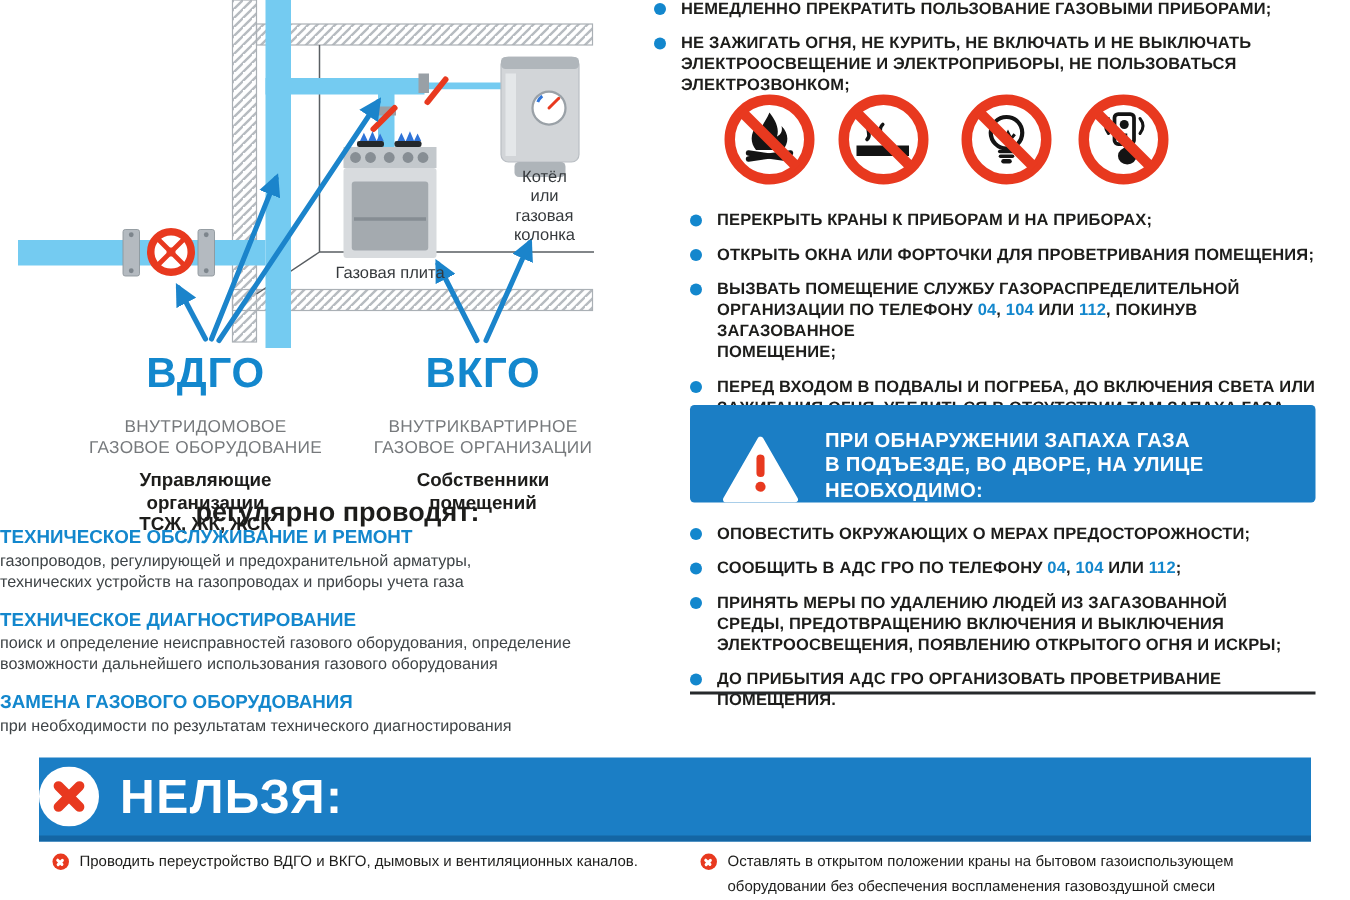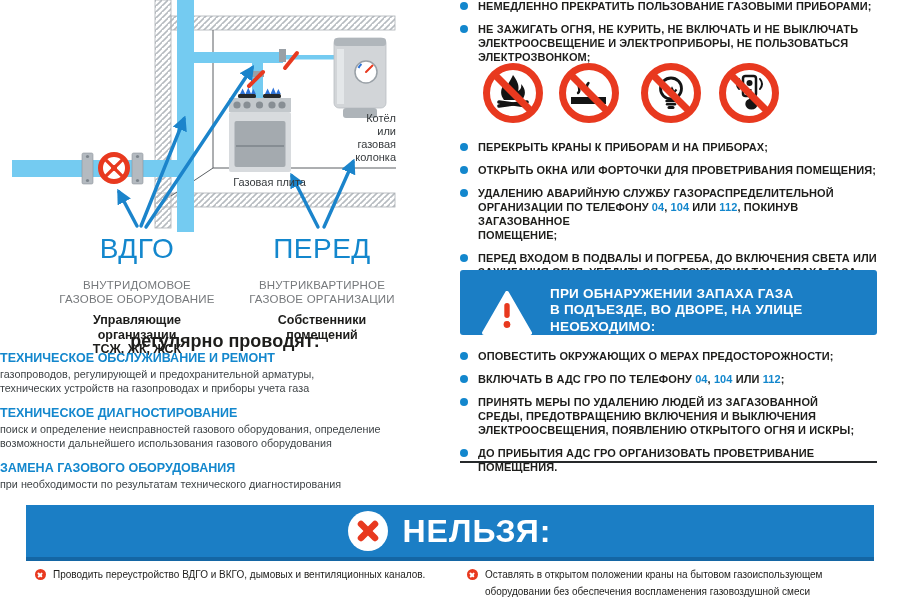--- a/index.html
+++ b/index.html
@@ -2,23 +2,23 @@
 <html lang="ru" style="--accent: #1387cd; --band: #1b7ec5; --red: #e8391f; --ink: #1d1d1b;"><head>
 <meta charset="utf-8">
 <style>
   html,body{margin:0;padding:0;background:#fff}
   #page{position:relative;width:900px;height:600px;overflow:hidden;background:#fff;
         font-family:"Liberation Sans",sans-serif;color:var(--ink,#1d1d1b)}
   .abs{position:absolute}
   .pre{white-space:pre-line}
 
   
-  .diagram-label{font-size:11px;color:#35393c;text-align:right;line-height:13px}
+  .diagram-label{font-size:11px;color:#35393c;text-align:center;line-height:13px}
   .abbr-block{text-align:center}
-  .abbr{font-size:28px;font-weight:400;color:var(--accent,#1387cd);letter-spacing:.5px;line-height:26px}
+  .abbr{font-size:28px;font-weight:700;color:var(--accent,#1387cd);letter-spacing:.5px;line-height:26px}
   .abbr-sub{font-size:11.5px;color:#76797c;line-height:13.5px;margin-top:17px;letter-spacing:.2px}
   .abbr-owner{font-size:12.5px;font-weight:800;line-height:14.5px;margin-top:7px}
   .regular-heading{font-size:18px;font-weight:800;text-align:center}
   .svc{ text-align:left;margin-bottom:11px}
   .svc-title{font-size:12.5px;font-weight:800;color:var(--accent,#1387cd);line-height:15px;margin-bottom:2px}
   .svc-body{font-size:10.8px;color:#3f4447;line-height:13.5px;white-space:pre-line}
 
   
   .b-row{display:flex;align-items:flex-start;margin-bottom:9px}
   .dot-blue{flex:none;width:8px;height:8px;border-radius:50%;background:var(--accent,#1387cd);margin:3px 10px 0 0}
@@ -39,21 +39,21 @@
              display:flex;align-items:flex-end}
   .alert-box .tri{margin-left:22px;flex:none}
   .alert-text{margin-left:18px;color:#fff;font-size:13.5px;font-weight:800;line-height:16.5px;letter-spacing:.2px}
 
   .divider{left:460px;top:461px;width:417px;height:0;border-top:2px solid #26292b}
   .footnote{left:460px;top:469px;font-size:9.5px;color:#3f4447;letter-spacing:.35px}
   .footnote b{font-size:12px;font-weight:800;color:#1d1d1b;letter-spacing:0}
 
   
   .band{left:26px;top:505px;width:848px;height:52px;background:var(--band,#1b7ec5);
-        border-bottom:4px solid #1466a4;display:flex;align-items:center;justify-content:center}
+        border-bottom:4px solid #1466a4;display:flex;align-items:center;}
   .band-title{color:#fff;font-size:32px;font-weight:800;letter-spacing:1px;margin-left:14px}
 </style>
 </head>
 <body>
 
 <div id="page">
 
   <svg class="abs" style="left:0;top:0" width="450" height="235" viewBox="0 0 450 235">
     <defs>
       <pattern id="hatch" width="6" height="6" patternUnits="userSpaceOnUse">
@@ -149,21 +149,21 @@
   <div class="abs diagram-label" style="left:214px;top:176px;width:92px">Газовая плита</div>
 
   <div class="abs abbr-block" style="left:57px;top:236px;width:160px">
     <div class="abbr">ВДГО</div>
     <div class="abbr-sub pre">ВНУТРИДОМОВОЕ
 ГАЗОВОЕ ОБОРУДОВАНИЕ</div>
     <div class="abbr-owner pre">Управляющие организации
 ТСЖ, ЖК, ЖСК</div>
   </div>
   <div class="abs abbr-block" style="left:242px;top:236px;width:160px">
-    <div class="abbr">ПЕРЕД</div>
+    <div class="abbr">ВКГО</div>
     <div class="abbr-sub pre">ВНУТРИКВАРТИРНОЕ
 ГАЗОВОЕ ОРГАНИЗАЦИИ</div>
     <div class="abbr-owner pre">Собственники
 помещений</div>
   </div>
 
   <div class="abs regular-heading" style="left:0;top:331px;width:450px">регулярно проводят:</div>
   <div class="abs" id="services" style="left:0;top:351px;width:450px">
       <div class="svc">
         <div class="svc-title">ТЕХНИЧЕСКОЕ ОБСЛУЖИВАНИЕ И РЕМОНТ</div>
@@ -174,21 +174,21 @@
         <div class="svc-title">ТЕХНИЧЕСКОЕ ДИАГНОСТИРОВАНИЕ</div>
         <div class="svc-body">поиск и определение неисправностей газового оборудования, определение
 возможности дальнейшего использования газового оборудования</div>
       </div>
       <div class="svc">
         <div class="svc-title">ЗАМЕНА ГАЗОВОГО ОБОРУДОВАНИЯ</div>
         <div class="svc-body">при необходимости по результатам технического диагностирования</div>
       </div>
     </div>
 
-  <div class="abs" id="list-top" style="left:460px;top:-1px;width:420px">
+  <div class="abs" id="list-top" style="left:436px;top:-1px;width:420px">
       <div class="b-row">
         <span class="dot-blue"></span>
         <span class="b-text"><span>НЕМЕДЛЕННО ПРЕКРАТИТЬ ПОЛЬЗОВАНИЕ ГАЗОВЫМИ ПРИБОРАМИ;</span></span>
       </div>
       <div class="b-row">
         <span class="dot-blue"></span>
         <span class="b-text"><span>НЕ ЗАЖИГАТЬ ОГНЯ, НЕ КУРИТЬ, НЕ ВКЛЮЧАТЬ И НЕ ВЫКЛЮЧАТЬ
 ЭЛЕКТРООСВЕЩЕНИЕ И ЭЛЕКТРОПРИБОРЫ, НЕ ПОЛЬЗОВАТЬСЯ
 ЭЛЕКТРОЗВОНКОМ;</span></span>
       </div>
@@ -254,21 +254,21 @@
       <div class="b-row">
         <span class="dot-blue"></span>
         <span class="b-text"><span>ПЕРЕКРЫТЬ КРАНЫ К ПРИБОРАМ И НА ПРИБОРАХ;</span></span>
       </div>
       <div class="b-row">
         <span class="dot-blue"></span>
         <span class="b-text"><span>ОТКРЫТЬ ОКНА ИЛИ ФОРТОЧКИ ДЛЯ ПРОВЕТРИВАНИЯ ПОМЕЩЕНИЯ;</span></span>
       </div>
       <div class="b-row">
         <span class="dot-blue"></span>
-        <span class="b-text"><span>УДАЛЕНИЮ АВАРИЙНУЮ СЛУЖБУ ГАЗОРАСПРЕДЕЛИТЕЛЬНОЙ
+        <span class="b-text"><span>ВЫЗВАТЬ ПОМЕЩЕНИЕ СЛУЖБУ ГАЗОРАСПРЕДЕЛИТЕЛЬНОЙ
 ОРГАНИЗАЦИИ ПО ТЕЛЕФОНУ </span><span class="accent">04</span><span>, </span><span class="accent">104</span><span> ИЛИ </span><span class="accent">112</span><span>, ПОКИНУВ ЗАГАЗОВАННОЕ
 ПОМЕЩЕНИЕ;</span></span>
       </div>
       <div class="b-row">
         <span class="dot-blue"></span>
         <span class="b-text"><span>ПЕРЕД ВХОДОМ В ПОДВАЛЫ И ПОГРЕБА, ДО ВКЛЮЧЕНИЯ СВЕТА ИЛИ
 ЗАЖИГАНИЯ ОГНЯ, УБЕДИТЬСЯ В ОТСУТСТВИИ ТАМ ЗАПАХА ГАЗА.</span></span>
       </div>
     </div>
 
@@ -283,21 +283,21 @@
 НЕОБХОДИМО:</div>
   </div>
 
   <div class="abs" id="list-bottom" style="left:460px;top:349px;width:420px">
       <div class="b-row">
         <span class="dot-blue"></span>
         <span class="b-text"><span>ОПОВЕСТИТЬ ОКРУЖАЮЩИХ О МЕРАХ ПРЕДОСТОРОЖНОСТИ;</span></span>
       </div>
       <div class="b-row">
         <span class="dot-blue"></span>
-        <span class="b-text"><span>ВКЛЮЧАТЬ В АДС ГРО ПО ТЕЛЕФОНУ </span><span class="accent">04</span><span>, </span><span class="accent">104</span><span> ИЛИ </span><span class="accent">112</span><span>;</span></span>
+        <span class="b-text"><span>СООБЩИТЬ В АДС ГРО ПО ТЕЛЕФОНУ </span><span class="accent">04</span><span>, </span><span class="accent">104</span><span> ИЛИ </span><span class="accent">112</span><span>;</span></span>
       </div>
       <div class="b-row">
         <span class="dot-blue"></span>
         <span class="b-text"><span>ПРИНЯТЬ МЕРЫ ПО УДАЛЕНИЮ ЛЮДЕЙ ИЗ ЗАГАЗОВАННОЙ
 СРЕДЫ, ПРЕДОТВРАЩЕНИЮ ВКЛЮЧЕНИЯ И ВЫКЛЮЧЕНИЯ
 ЭЛЕКТРООСВЕЩЕНИЯ, ПОЯВЛЕНИЮ ОТКРЫТОГО ОГНЯ И ИСКРЫ;</span></span>
       </div>
       <div class="b-row">
         <span class="dot-blue"></span>
         <span class="b-text"><span>ДО ПРИБЫТИЯ АДС ГРО ОРГАНИЗОВАТЬ ПРОВЕТРИВАНИЕ ПОМЕЩЕНИЯ.</span></span>

